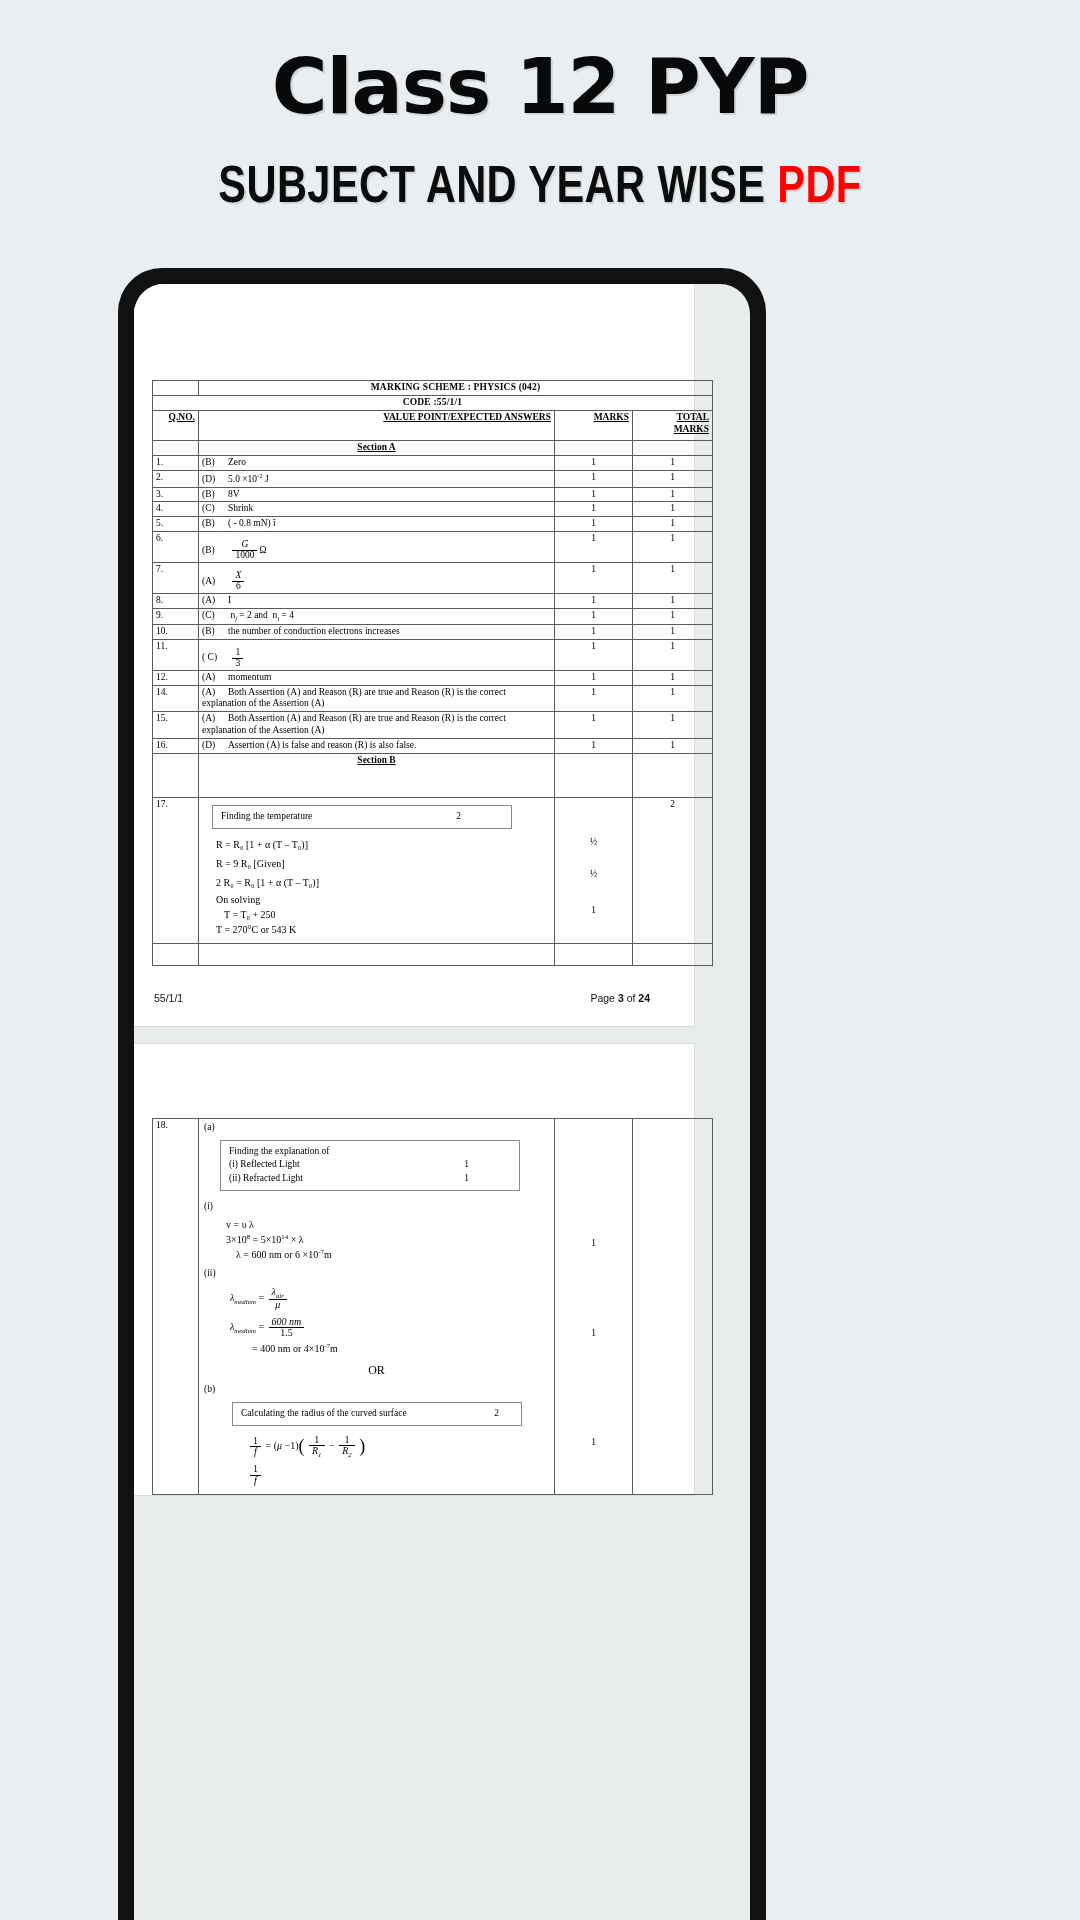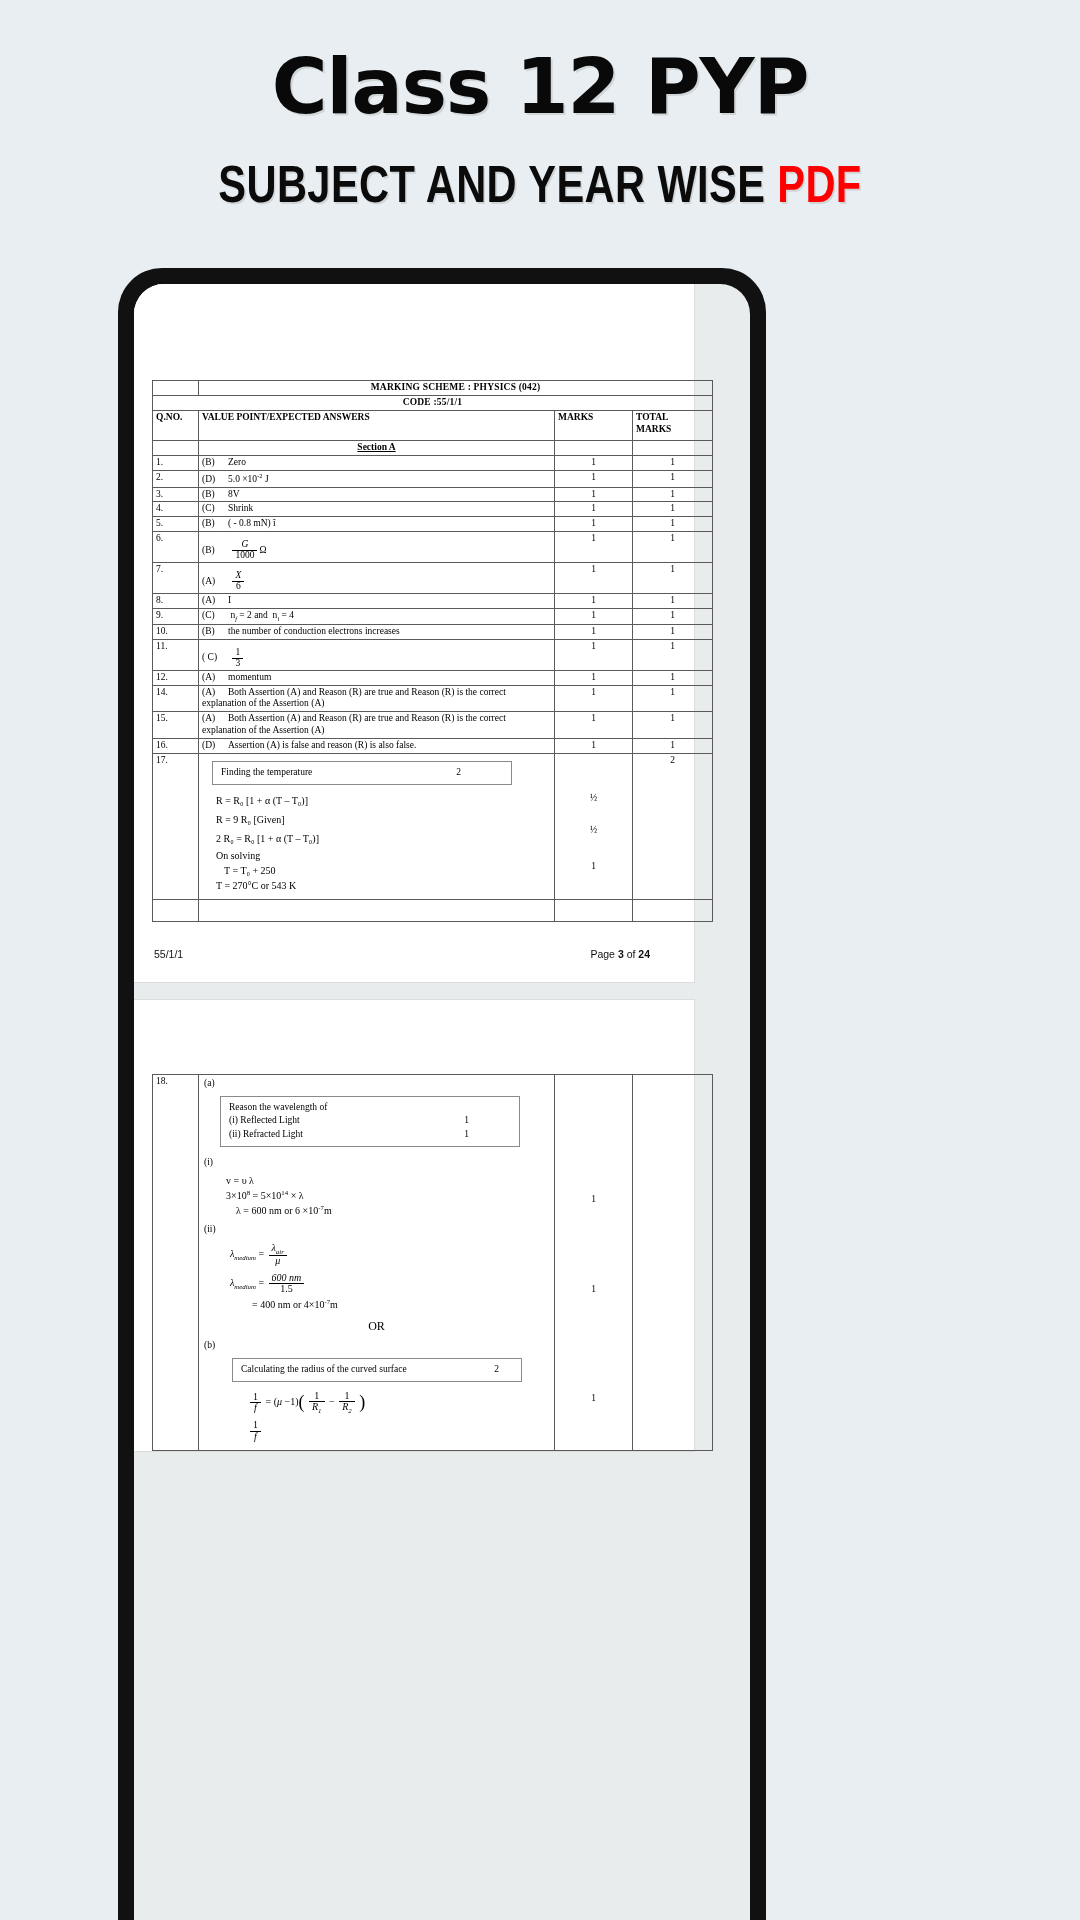--- a/index.html
+++ b/index.html
@@ -116,24 +116,25 @@
   .c-mk   { width: 78px; }
   .c-tot  { width: 80px; }
 
   .hdr-title {
     text-align: center;
     font-weight: bold;
     font-size: 10.5px;
     letter-spacing: .2px;
   }
   .hdr-col {
-    text-align: left;
+    text-align: right;
     font-weight: bold;
     font-size: 10px;
     height: 30px;
+    text-decoration: underline;
   }
   .hdr-col.left-head { vertical-align: top; }
 
   .sect {
     text-align: center;
     font-weight: bold;
     text-decoration: underline;
     font-size: 10px;
     padding: 3px 0;
   }
@@ -364,20 +365,26 @@
               <td class="ctr">1</td>
             </tr>
 
             <tr>
               <td>16.</td>
               <td class="qn"><span class="opt-letter">(D)</span><span>Assertion (A) is false and reason (R) is also false.</span></td>
               <td class="ctr">1</td>
               <td class="ctr">1</td>
             </tr>
 
+            <tr class="sect-b-row">
+              <td></td>
+              <td class="sect">Section B</td>
+              <td></td>
+              <td></td>
+            </tr>
 
             <tr>
               <td>17.</td>
               <td>
                 <div class="callout">
                   <div class="row">
                     <span>Finding the temperature</span>
                     <span class="mk">2</span>
                   </div>
                 </div>
@@ -429,21 +436,21 @@
             </colgroup>
 
             <tbody>
                 <tr>
               <td>18.</td>
               <td>
                 <div style="font-size:9.5px;padding:2px 0 0 2px">(a)</div>
 
                 <div class="callout" style="margin-left:18px;width:300px">
                   <div class="row">
-                    <span>Reason the wavelength of</span>
+                    <span>Finding the explanation of</span>
                   </div>
                   <div class="row">
                     <span>(i) Reflected Light</span>
                     <span class="mk">1</span>
                   </div>
                   <div class="row">
                     <span>(ii) Refracted Light</span>
                     <span class="mk">1</span>
                   </div>
                 </div>

